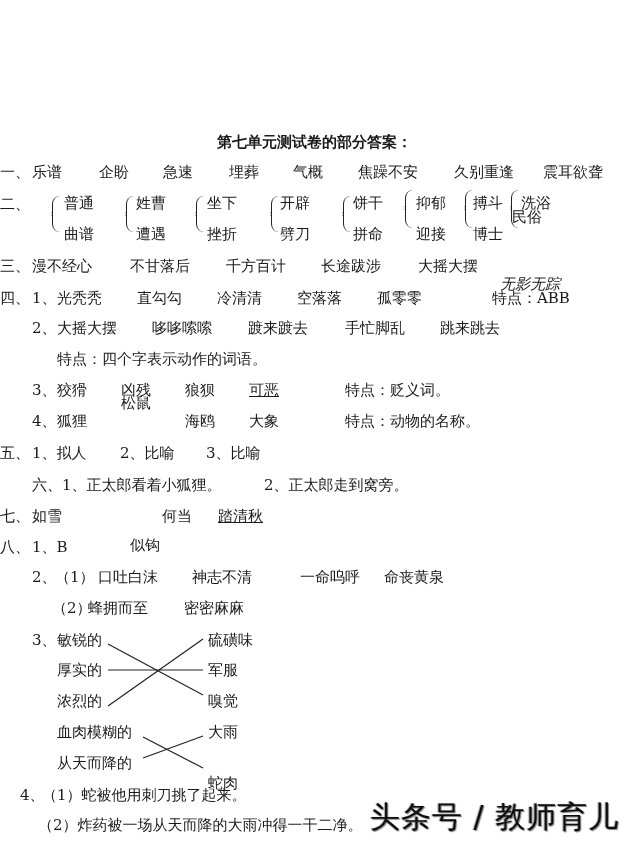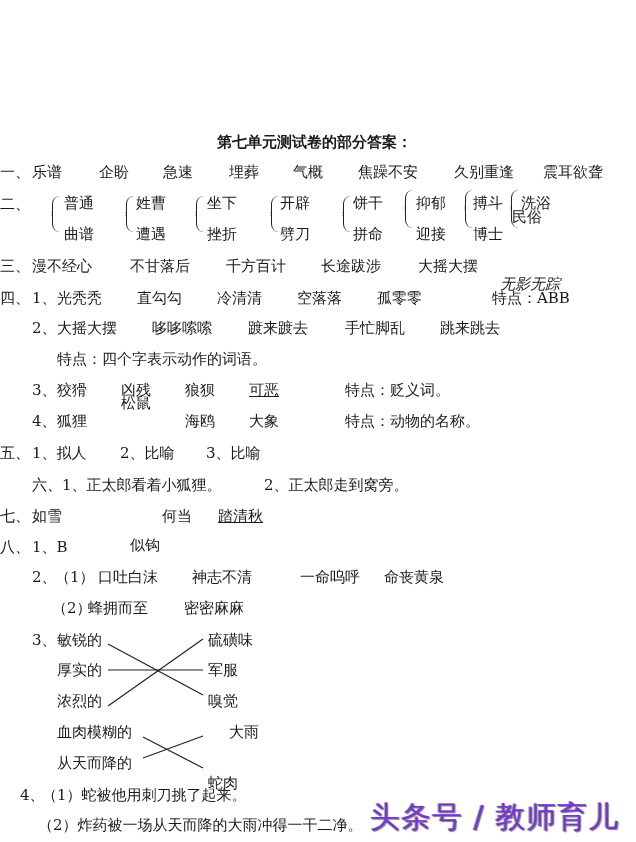--- a/index.html
+++ b/index.html
@@ -6,21 +6,21 @@
   body { width:636px; height:842px; position:relative; overflow:hidden;
          font-family:"DejaVu Serif","Liberation Serif",serif; color:#1a1a1a; }
   .abs { position:absolute; white-space:nowrap; font-size:15px; line-height:18px; }
   .title { font-weight:bold; font-size:15px; }
   .brace { position:absolute; width:7px; height:36px; border-left:1.3px solid #222;
            border-radius:8px 0 0 8px; }
   .brace::before { content:""; position:absolute; left:-7px; top:16px; width:6px; height:4px;
            border-right:1.3px solid #222; border-radius:0 6px 6px 0; }
   svg.lines { position:absolute; left:0; top:0; }
   .watermark { position:absolute; left:370px; top:797px; font-family:"DejaVu Sans","Liberation Sans",sans-serif;
-               font-size:30px; color:#6d28d9; letter-spacing:1px;
+               font-size:30px; color:#000000; letter-spacing:1px;
                text-shadow: 1px 1px 1px #777, -1px 0 1px #999; opacity:0.95; }
 </style>
 </head>
 <body>
 
 <div class="abs title" style="left:217px;top:133px;">第七单元测试卷的部分答案：</div>
 
 <div>
   <div class="abs" style="left:0;top:163px;">一、</div>
   <div class="abs" style="left:32px;top:163px;">乐谱</div>
@@ -152,21 +152,21 @@
   <div class="abs" style="left:32px;top:631px;">3、</div>
   <div class="abs" style="left:57px;top:631px;">敏锐的</div>
   <div class="abs" style="left:57px;top:661px;">厚实的</div>
   <div class="abs" style="left:57px;top:692px;">浓烈的</div>
   <div class="abs" style="left:57px;top:723px;">血肉模糊的</div>
   <div class="abs" style="left:57px;top:754px;">从天而降的</div>
 
   <div class="abs" style="left:208px;top:631px;">硫磺味</div>
   <div class="abs" style="left:208px;top:661px;">军服</div>
   <div class="abs" style="left:208px;top:692px;">嗅觉</div>
-  <div class="abs" style="left:208px;top:723px;margin-left:21px;">大雨</div>
+  <div class="abs" style="left:208px;top:723px;">大雨</div>
   <div class="abs" style="left:208px;top:754px;margin-top:20px;">蛇肉</div>
 
   <svg class="lines" width="636" height="842">
     <line x1="108" y1="644" x2="203" y2="695" stroke="#222" stroke-width="1.2"></line>
     <line x1="108" y1="670" x2="203" y2="670" stroke="#222" stroke-width="1.2"></line>
     <line x1="108" y1="706" x2="203" y2="639" stroke="#222" stroke-width="1.2"></line>
     <line x1="143" y1="737" x2="203" y2="768" stroke="#222" stroke-width="1.2"></line>
     <line x1="143" y1="758" x2="203" y2="736" stroke="#222" stroke-width="1.2"></line>
   </svg>
 

